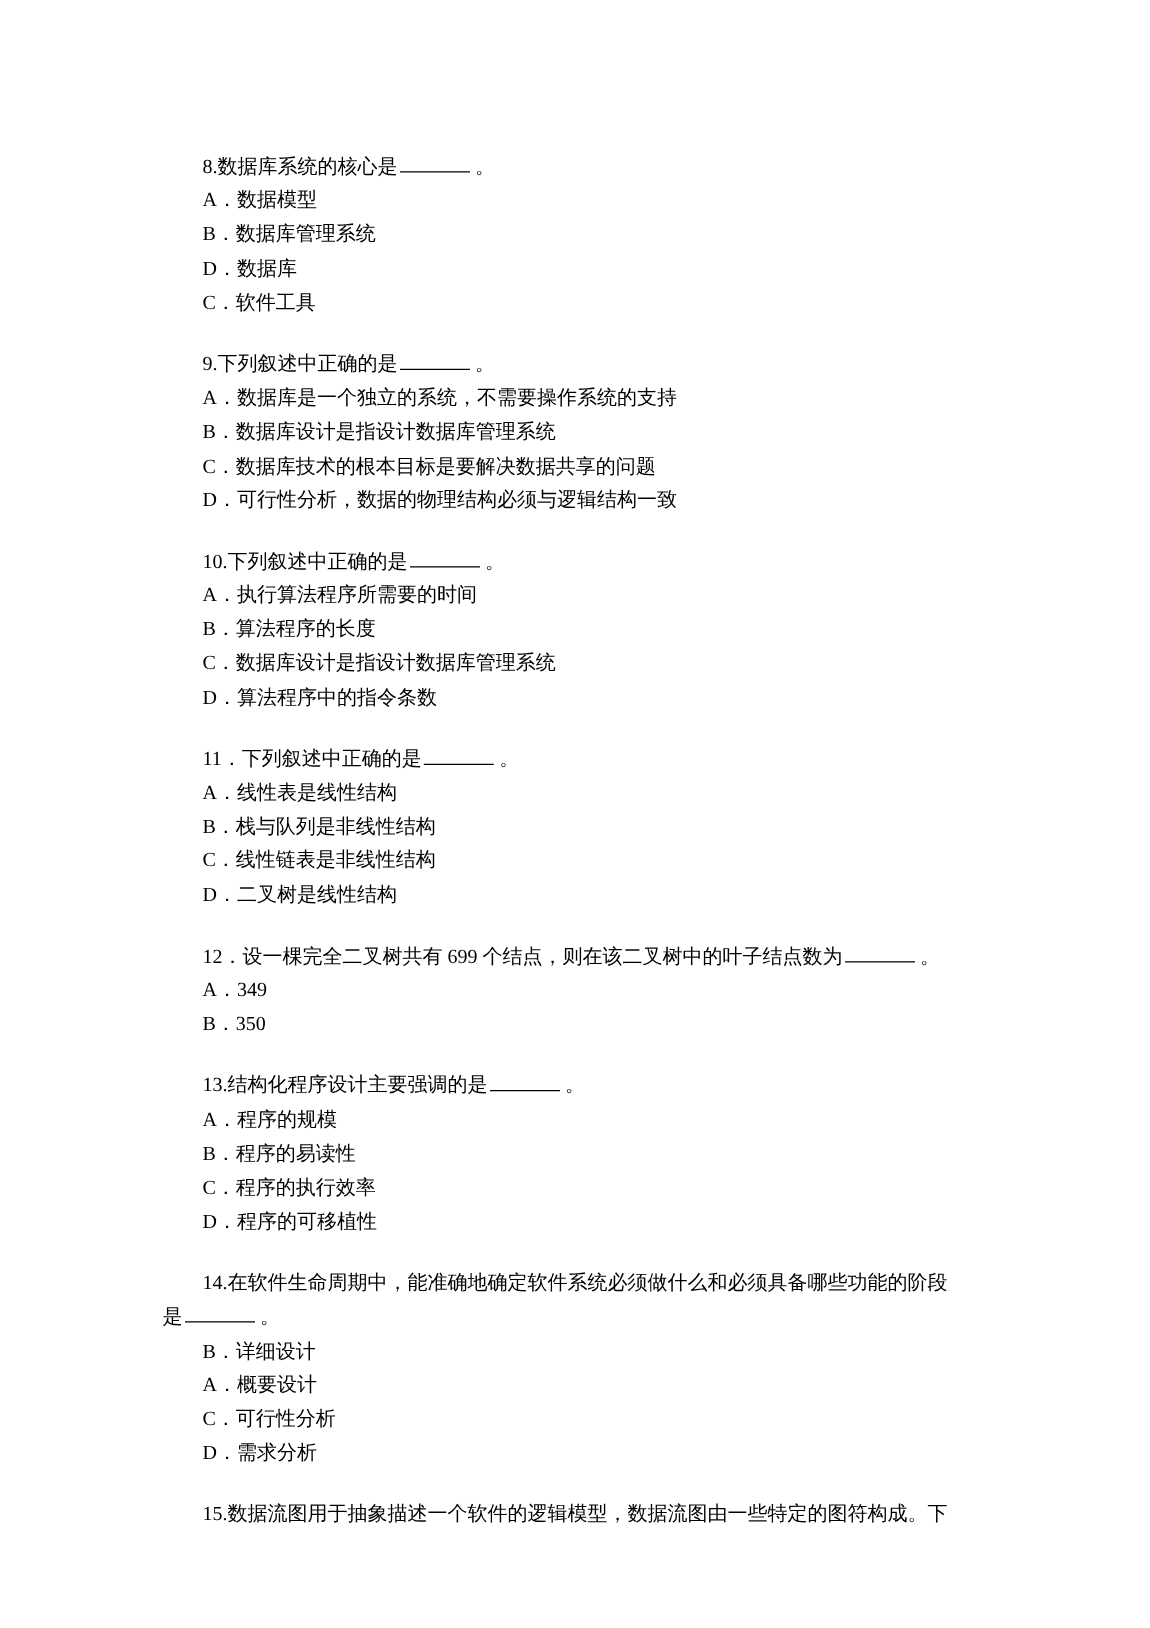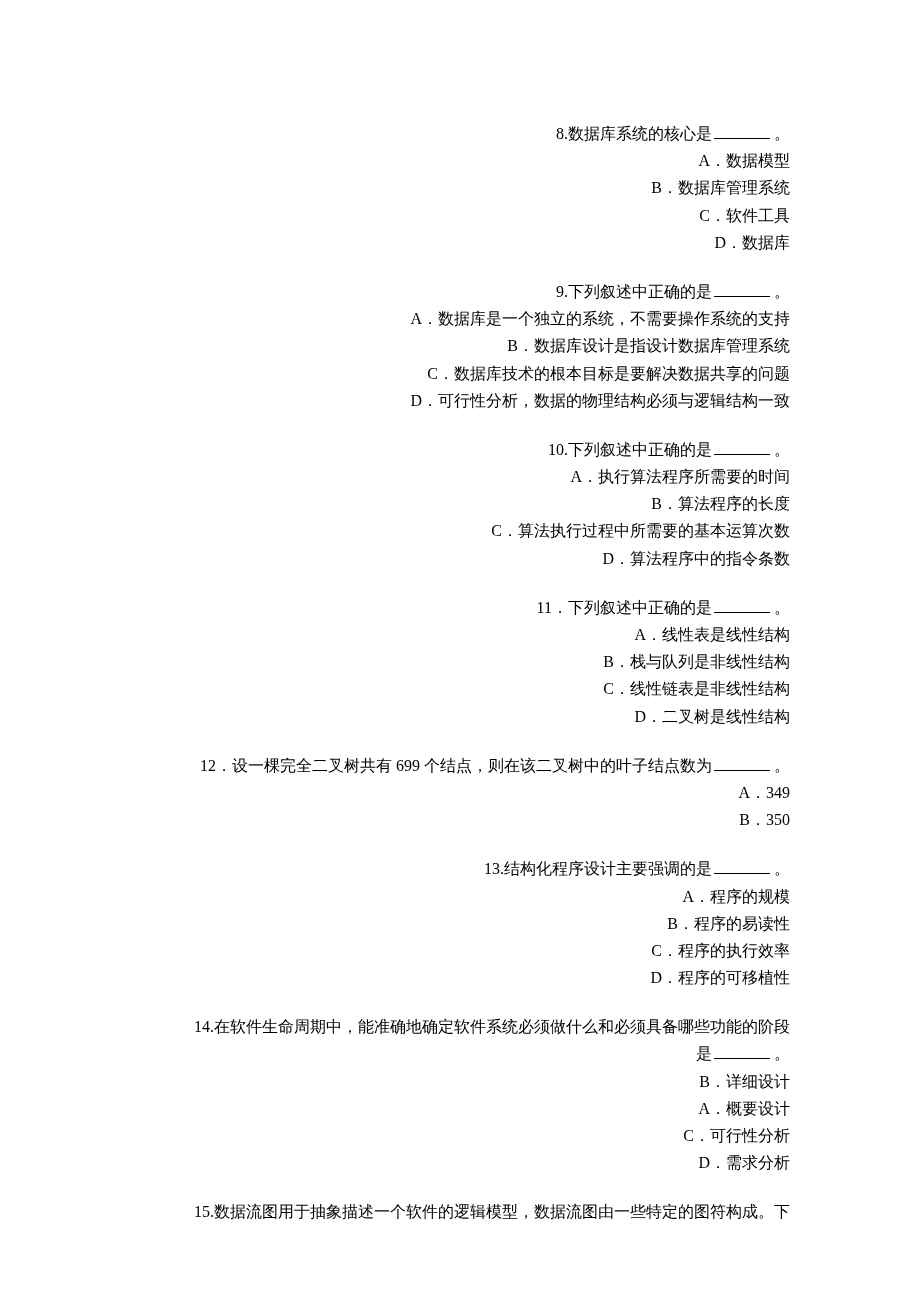--- a/index.html
+++ b/index.html
@@ -11,21 +11,20 @@
       background: #ffffff;
       font-family: "SimSun", "宋体", serif;
       font-size: 16px;
       color: #000000;
       line-height: 1.7;
       width: 920px;
       padding: 120px 130px 60px 130px;
     }
     .question {
       margin-bottom: 22px;
-      text-align: right;
     }
     .q-prompt {
       text-indent: 2em;
     }
     .q-prompt-noindent {
       text-indent: 0;
     }
     .option {
       text-indent: 2em;
     }
@@ -43,41 +42,41 @@
   </style>
 </head>
 <body>
 
 <div class="question">
   <div class="q-prompt">
     <span>8</span><span>.数据库系统的核心是</span><span class="blank"></span><span class="punct">。</span>
   </div>
   <div class="option">A．数据模型</div>
   <div class="option">B．数据库管理系统</div>
+  <div class="option">D．数据库</div>
   <div class="option">C．软件工具</div>
-  <div class="option">D．数据库</div>
 </div>
 
 <div class="question">
   <div class="q-prompt">
     <span>9</span><span>.下列叙述中正确的是</span><span class="blank"></span><span class="punct">。</span>
   </div>
   <div class="option">A．数据库是一个独立的系统，不需要操作系统的支持</div>
   <div class="option">B．数据库设计是指设计数据库管理系统</div>
   <div class="option">C．数据库技术的根本目标是要解决数据共享的问题</div>
   <div class="option">D．可行性分析，数据的物理结构必须与逻辑结构一致</div>
 </div>
 
 <div class="question">
   <div class="q-prompt">
     <span>10</span><span>.下列叙述中正确的是</span><span class="blank"></span><span class="punct">。</span>
   </div>
   <div class="option">A．执行算法程序所需要的时间</div>
   <div class="option">B．算法程序的长度</div>
-  <div class="option">C．算法执行过程中所需要的基本运算次数</div>
+  <div class="option">C．数据库设计是指设计数据库管理系统</div>
   <div class="option">D．算法程序中的指令条数</div>
 </div>
 
 <div class="question">
   <div class="q-prompt">
     <span>11</span><span>．下列叙述中正确的是</span><span class="blank"></span><span class="punct">。</span>
   </div>
   <div class="option">A．线性表是线性结构</div>
   <div class="option">B．栈与队列是非线性结构</div>
   <div class="option">C．线性链表是非线性结构</div>

